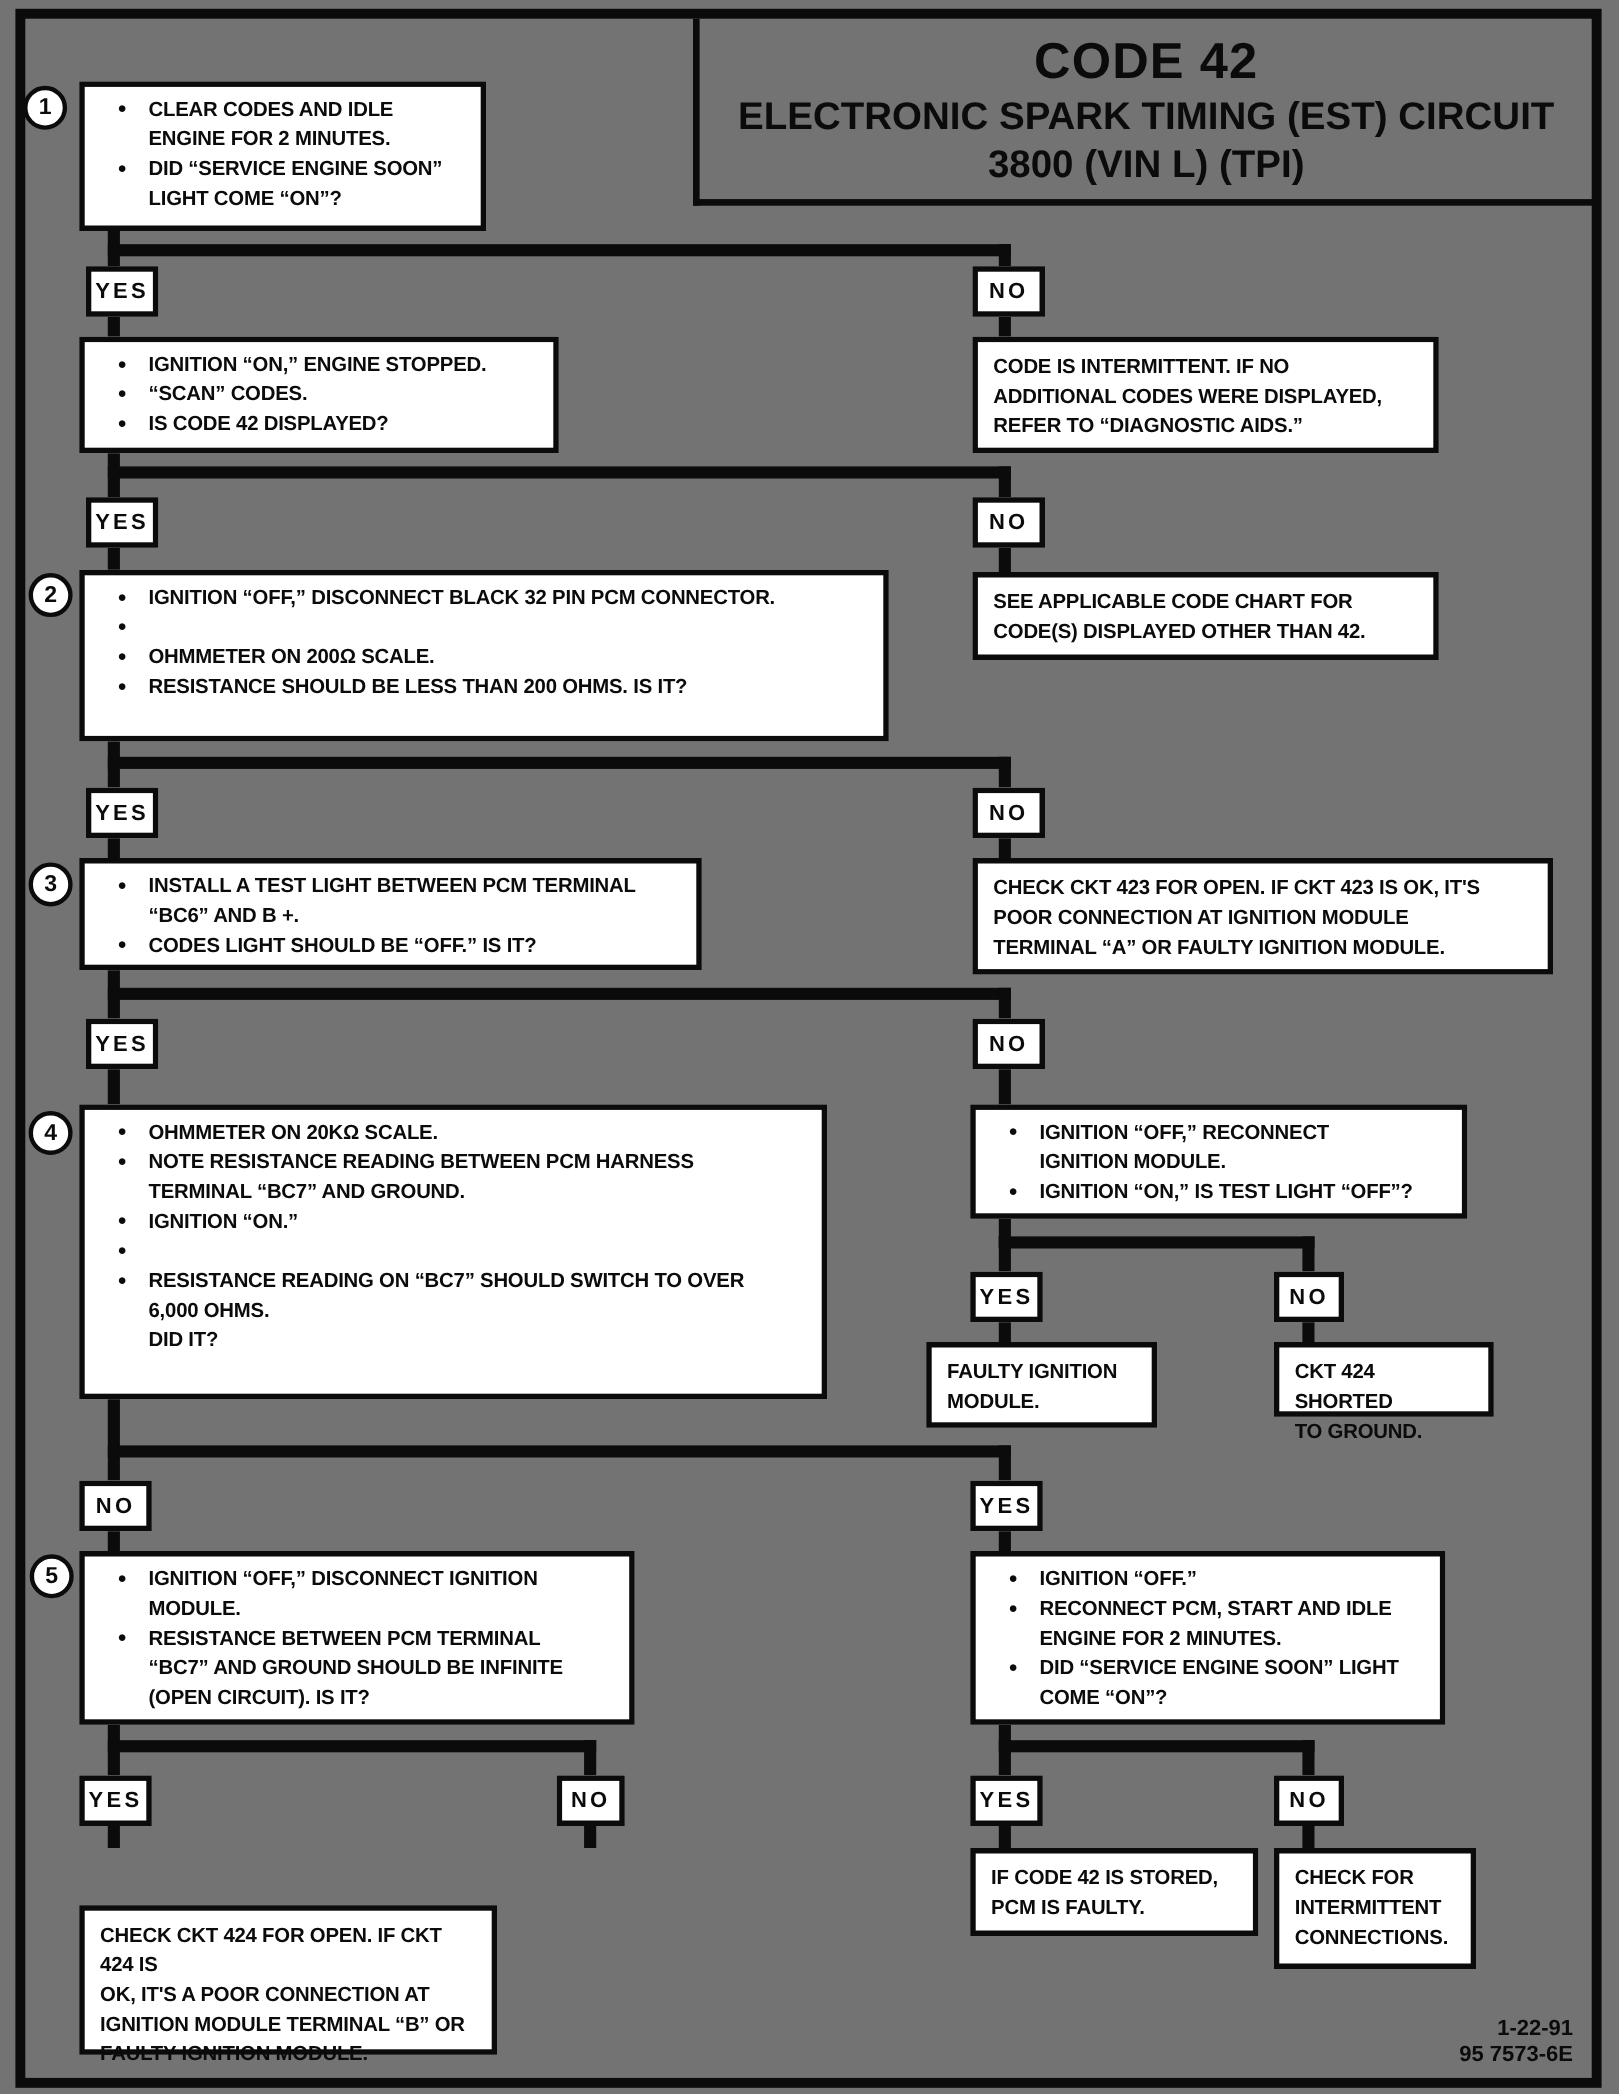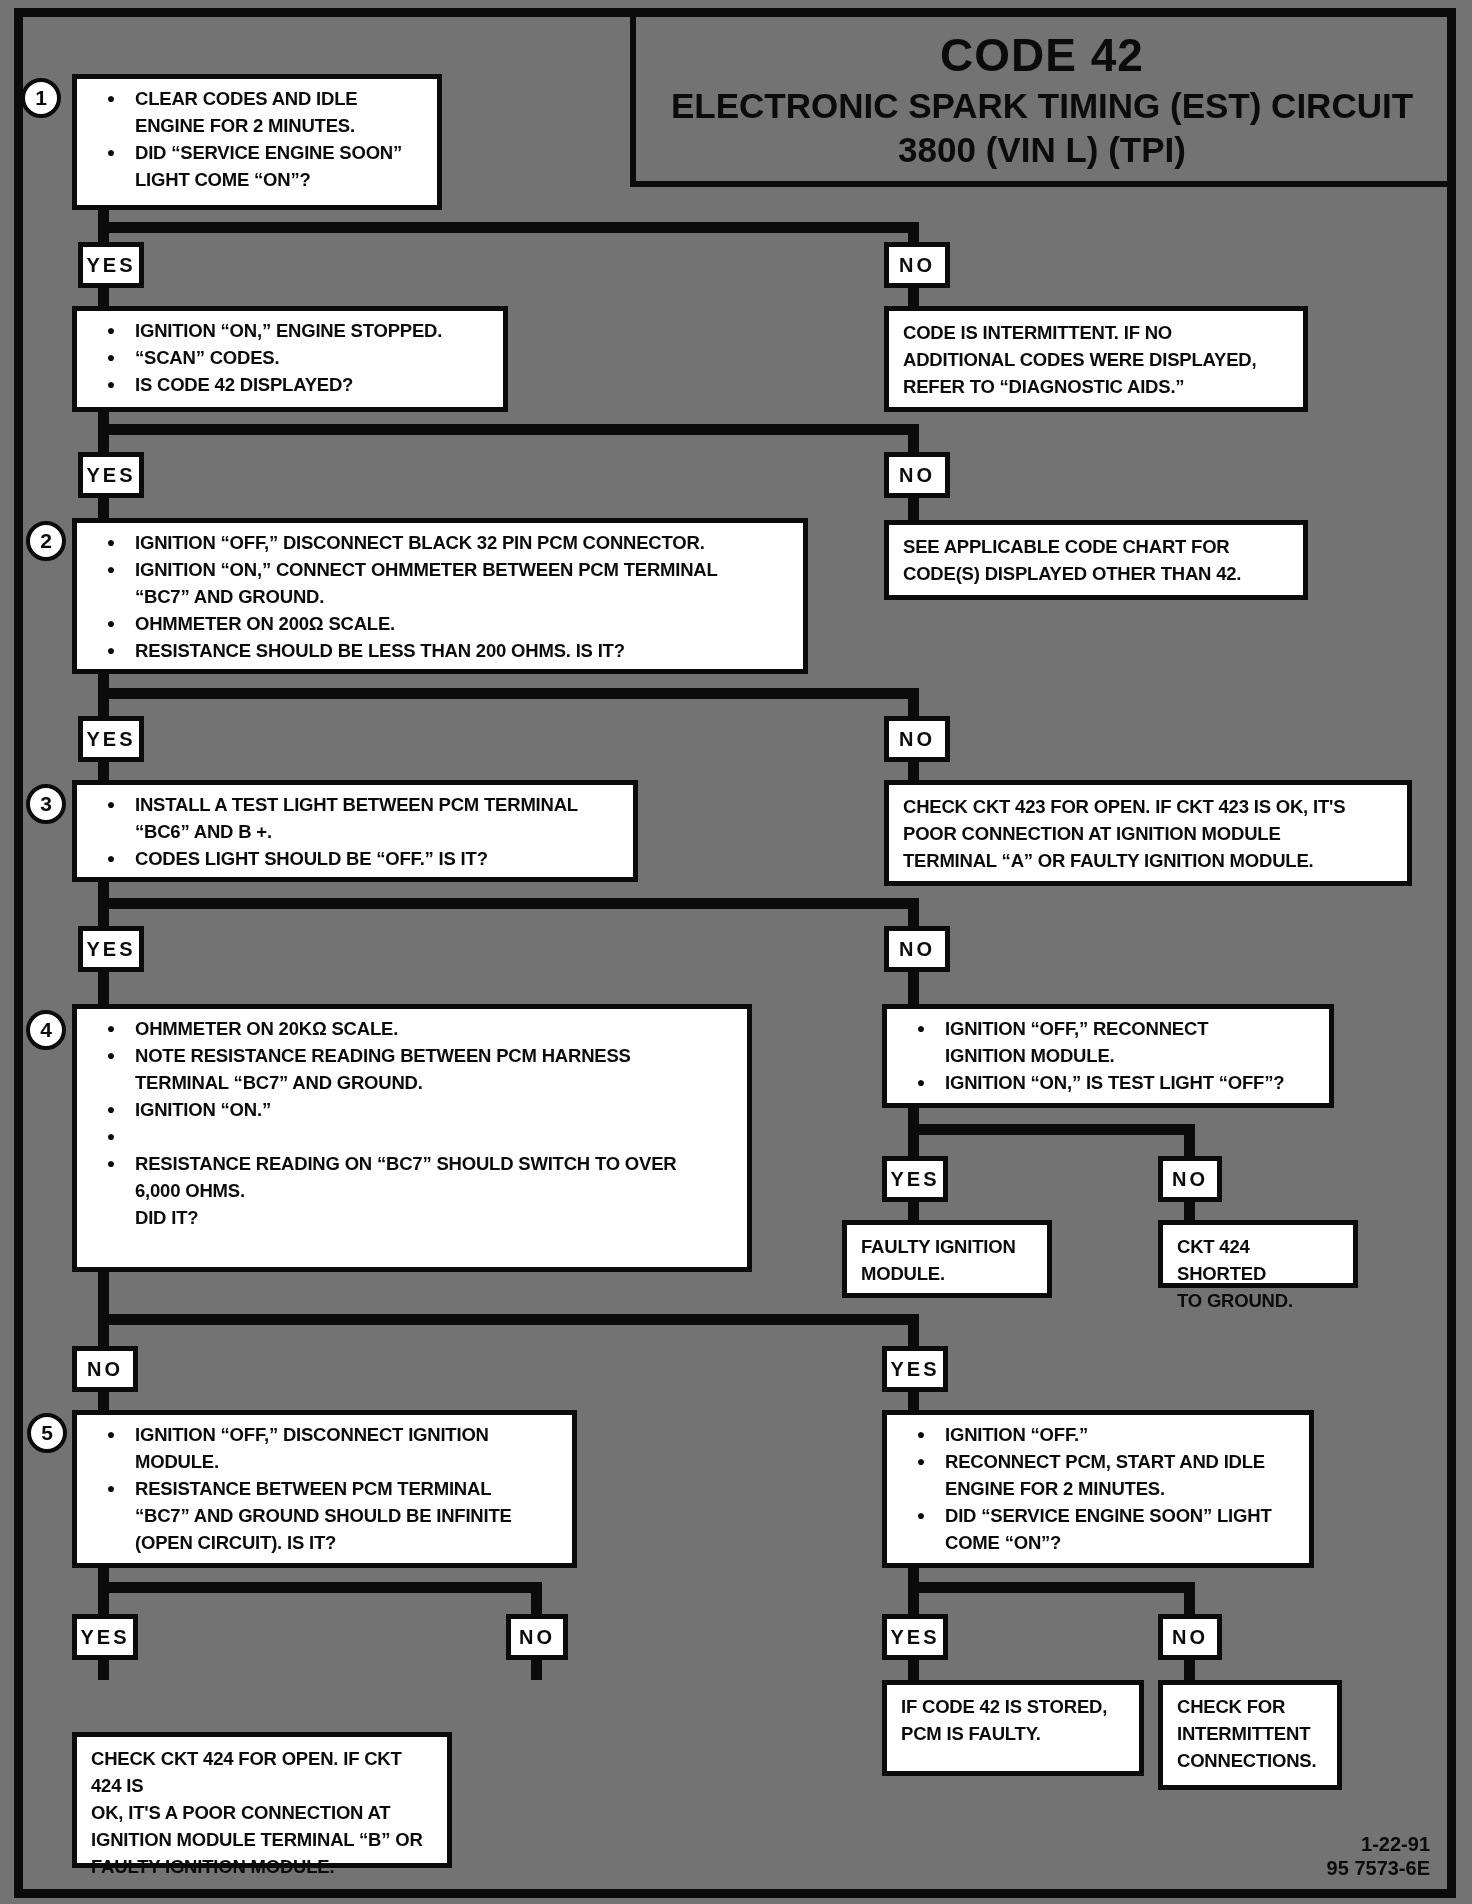--- a/index.html
+++ b/index.html
@@ -153,22 +153,20 @@
   <div class="dbox" style="left:78px;top:452px;width:66px;height:46px">YES</div>
   <div class="dbox" style="left:884px;top:452px;width:66px;height:46px">NO</div>
 
   <div class="fbox" style="left:72px;top:518px;width:736px;height:156px">
     <div class="b-row">
         <span class="dot">●</span>
         <span class="btxt">IGNITION “OFF,” DISCONNECT BLACK 32 PIN PCM CONNECTOR.</span>
       </div>
     <div class="b-row">
         <span class="dot">●</span>
-        <span class="btxt">IGNITION “ON,”  CONNECT OHMMETER BETWEEN PCM TERMINAL
-“BC7” AND GROUND.</span>
       </div>
     <div class="b-row">
         <span class="dot">●</span>
         <span class="btxt">OHMMETER ON 200Ω SCALE.</span>
       </div>
     <div class="b-row">
         <span class="dot">●</span>
         <span class="btxt">RESISTANCE SHOULD BE LESS THAN 200 OHMS.  IS IT?</span>
       </div>
   </div>
@@ -291,21 +289,21 @@
   <div class="fbox plain" style="left:72px;top:1732px;width:380px;height:136px">
     <div class="ptxt">CHECK CKT 424 FOR OPEN.  IF CKT 424 IS
 OK, IT'S A POOR CONNECTION AT
 IGNITION MODULE TERMINAL “B” OR
 FAULTY IGNITION MODULE.</div>
   </div>
 
   <div class="dbox" style="left:882px;top:1614px;width:66px;height:46px">YES</div>
   <div class="dbox" style="left:1158px;top:1614px;width:64px;height:46px">NO</div>
 
-  <div class="fbox plain" style="left:882px;top:1680px;width:262px;height:96px">
+  <div class="fbox plain" style="left:882px;top:1680px;width:262px;height:80px">
     <div class="ptxt">IF CODE 42 IS STORED,
 PCM IS  FAULTY.</div>
   </div>
   <div class="fbox plain" style="left:1158px;top:1680px;width:184px;height:110px">
     <div class="ptxt">CHECK FOR
 INTERMITTENT
 CONNECTIONS.</div>
   </div>
 
   <div class="footer-id">

